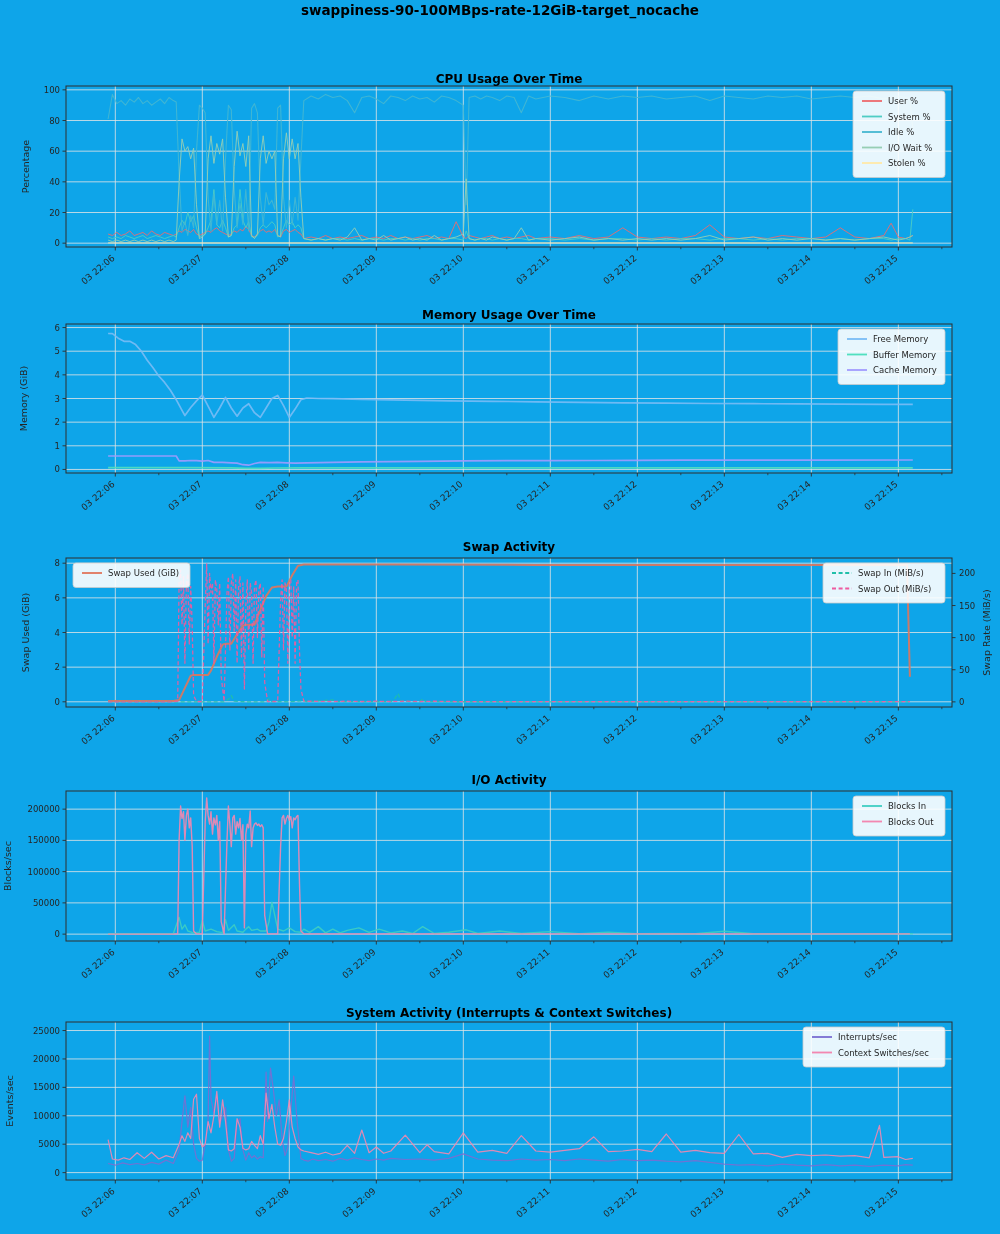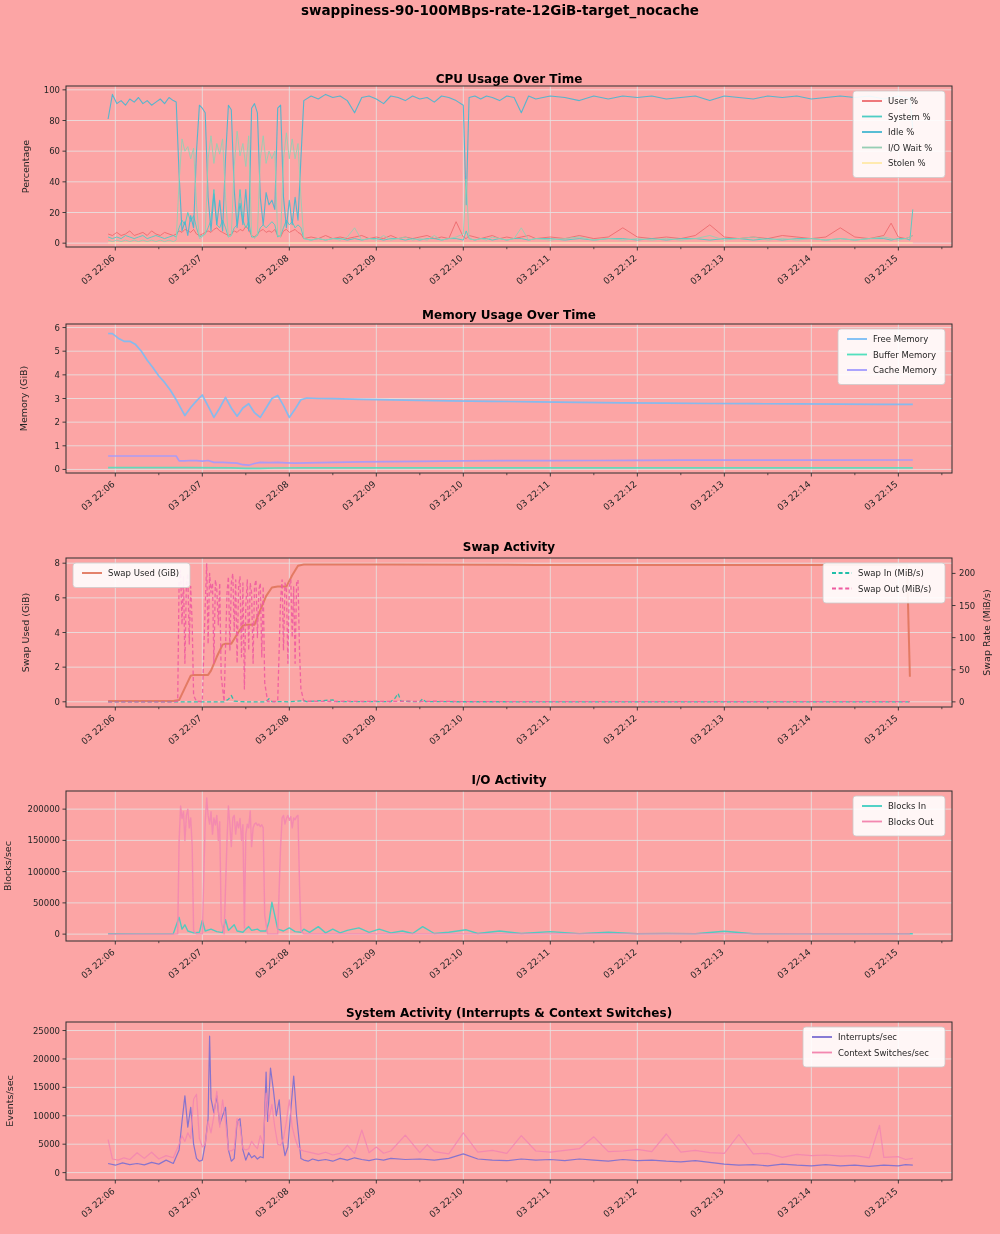--- a/index.html
+++ b/index.html
@@ -1,16 +1,16 @@
 <!DOCTYPE html>
 <html><head>
 <meta charset="utf-8">
 <style>
   html,body{margin:0;padding:0;background:#ffffff;}
-  .page{position:relative;width:1000px;height:1234px;background:#fca5a5;overflow:hidden;
+  .page{position:relative;width:1000px;height:1234px;background:#0ea5e9;overflow:hidden;
         font-family:"DejaVu Sans",sans-serif;}
   .main-title{position:absolute;top:2px;left:0;width:1000px;margin:0;text-align:center;
         font-size:13.5px;font-weight:bold;color:#000;font-family:"DejaVu Sans",sans-serif;}
   .chart{position:absolute;left:0;margin:0;padding:0;}
   .c-cpu{top:60px}.c-memory{top:305px}.c-swap{top:537px}.c-io{top:770px}.c-system{top:1003px}
   svg{display:block}
   text{font-family:"DejaVu Sans",sans-serif;}
 </style>
 </head>
 <body>

